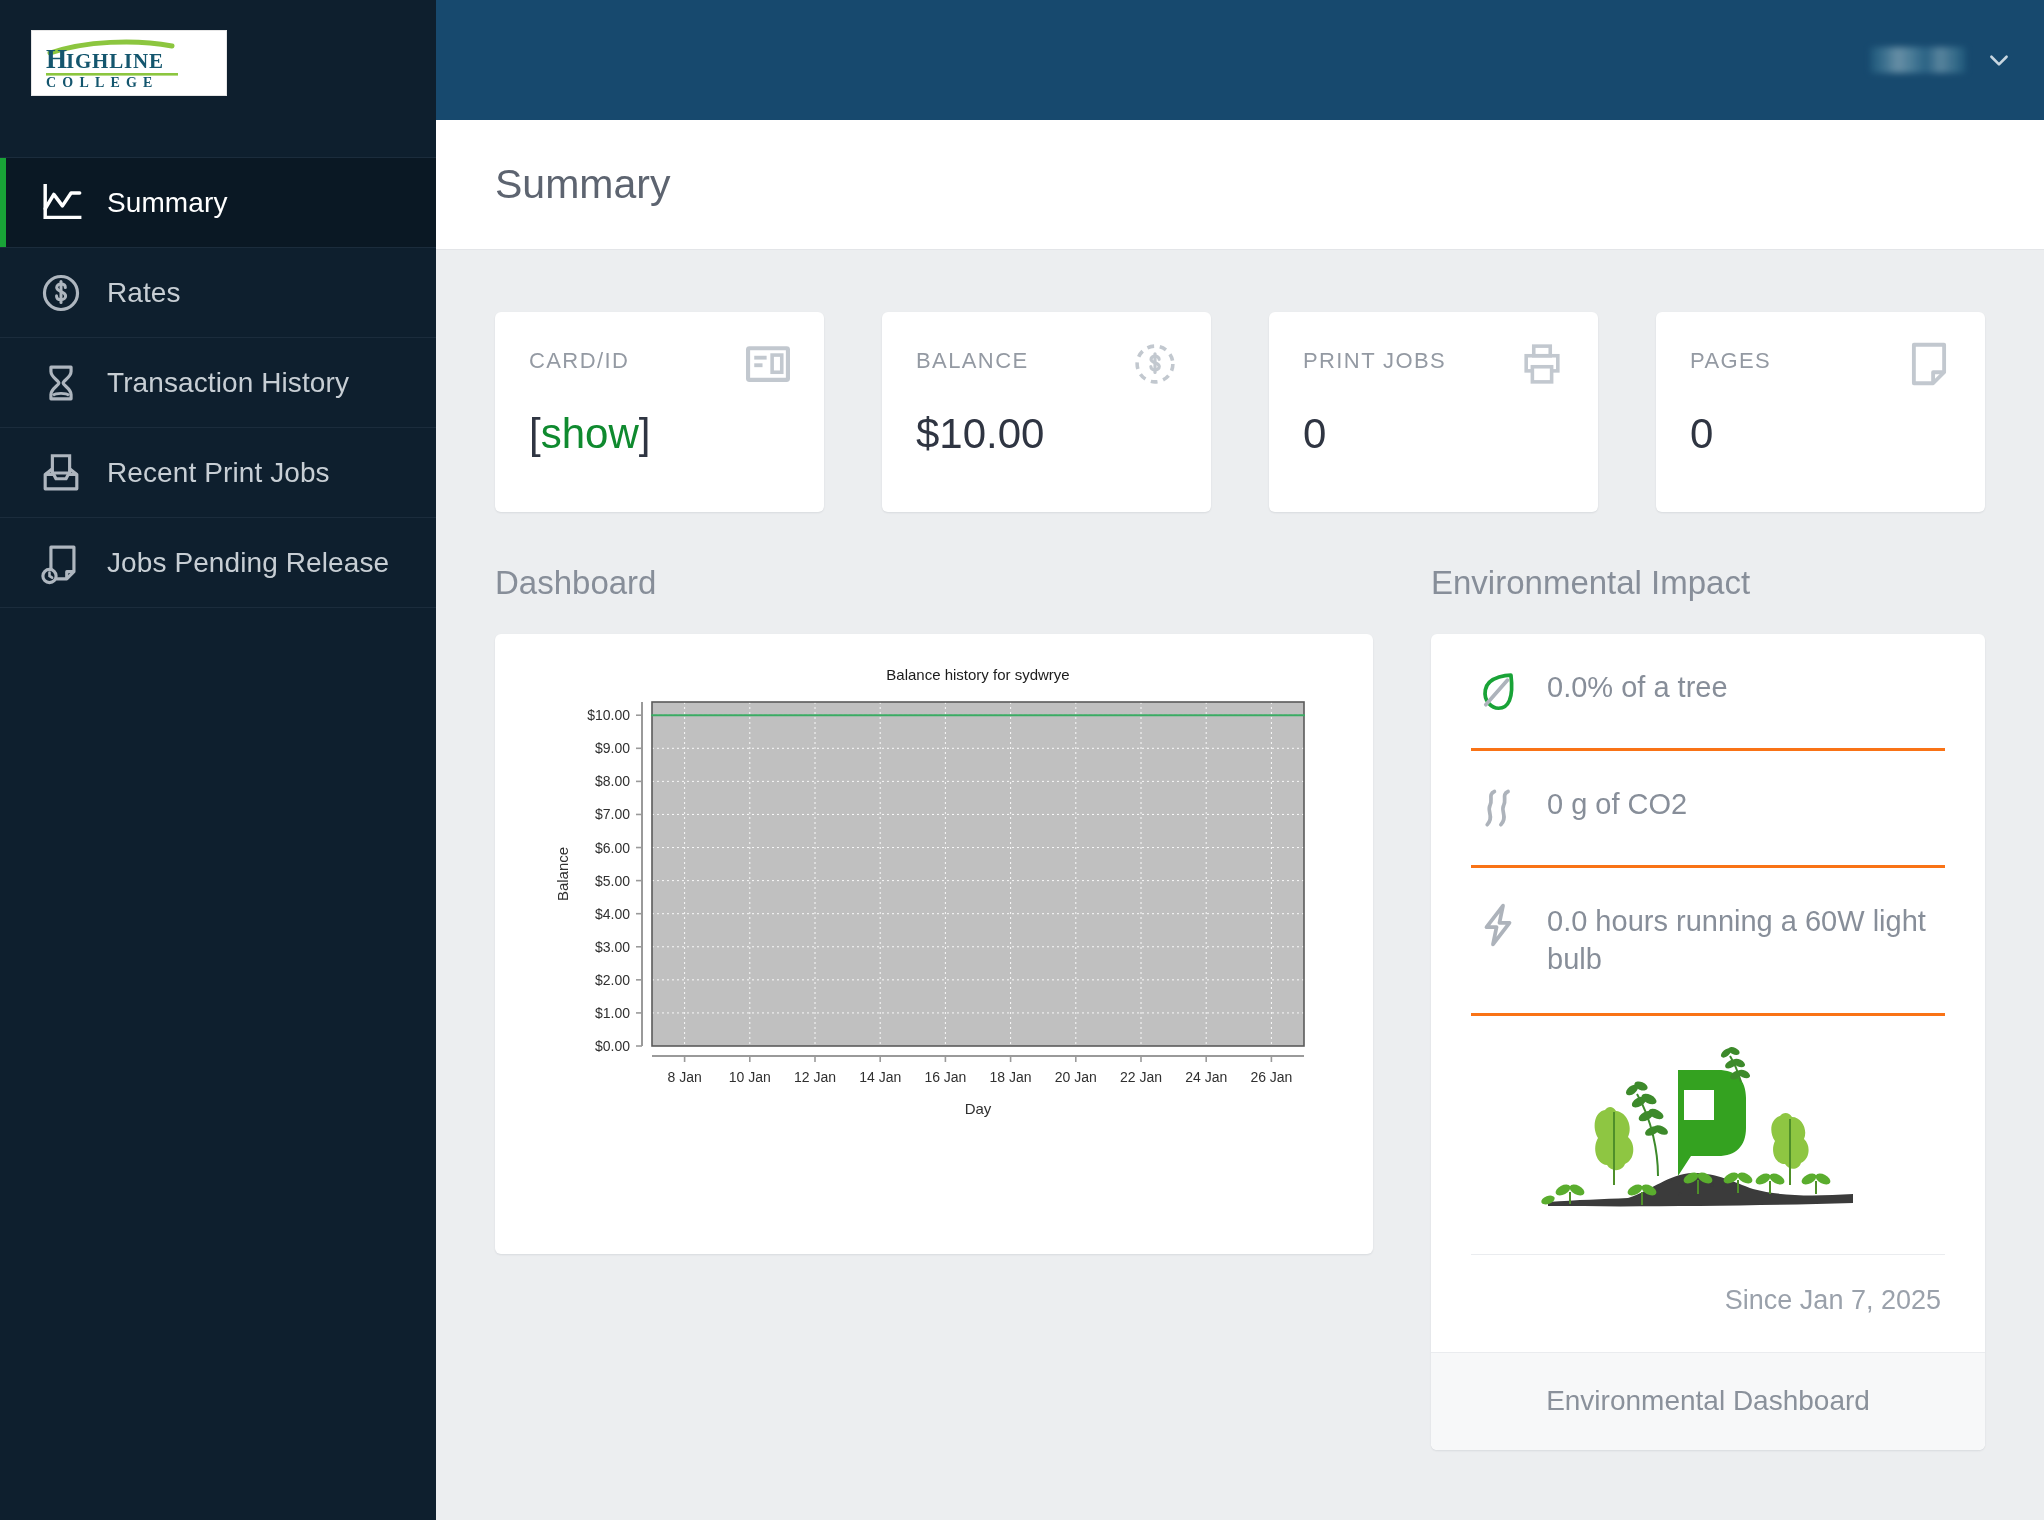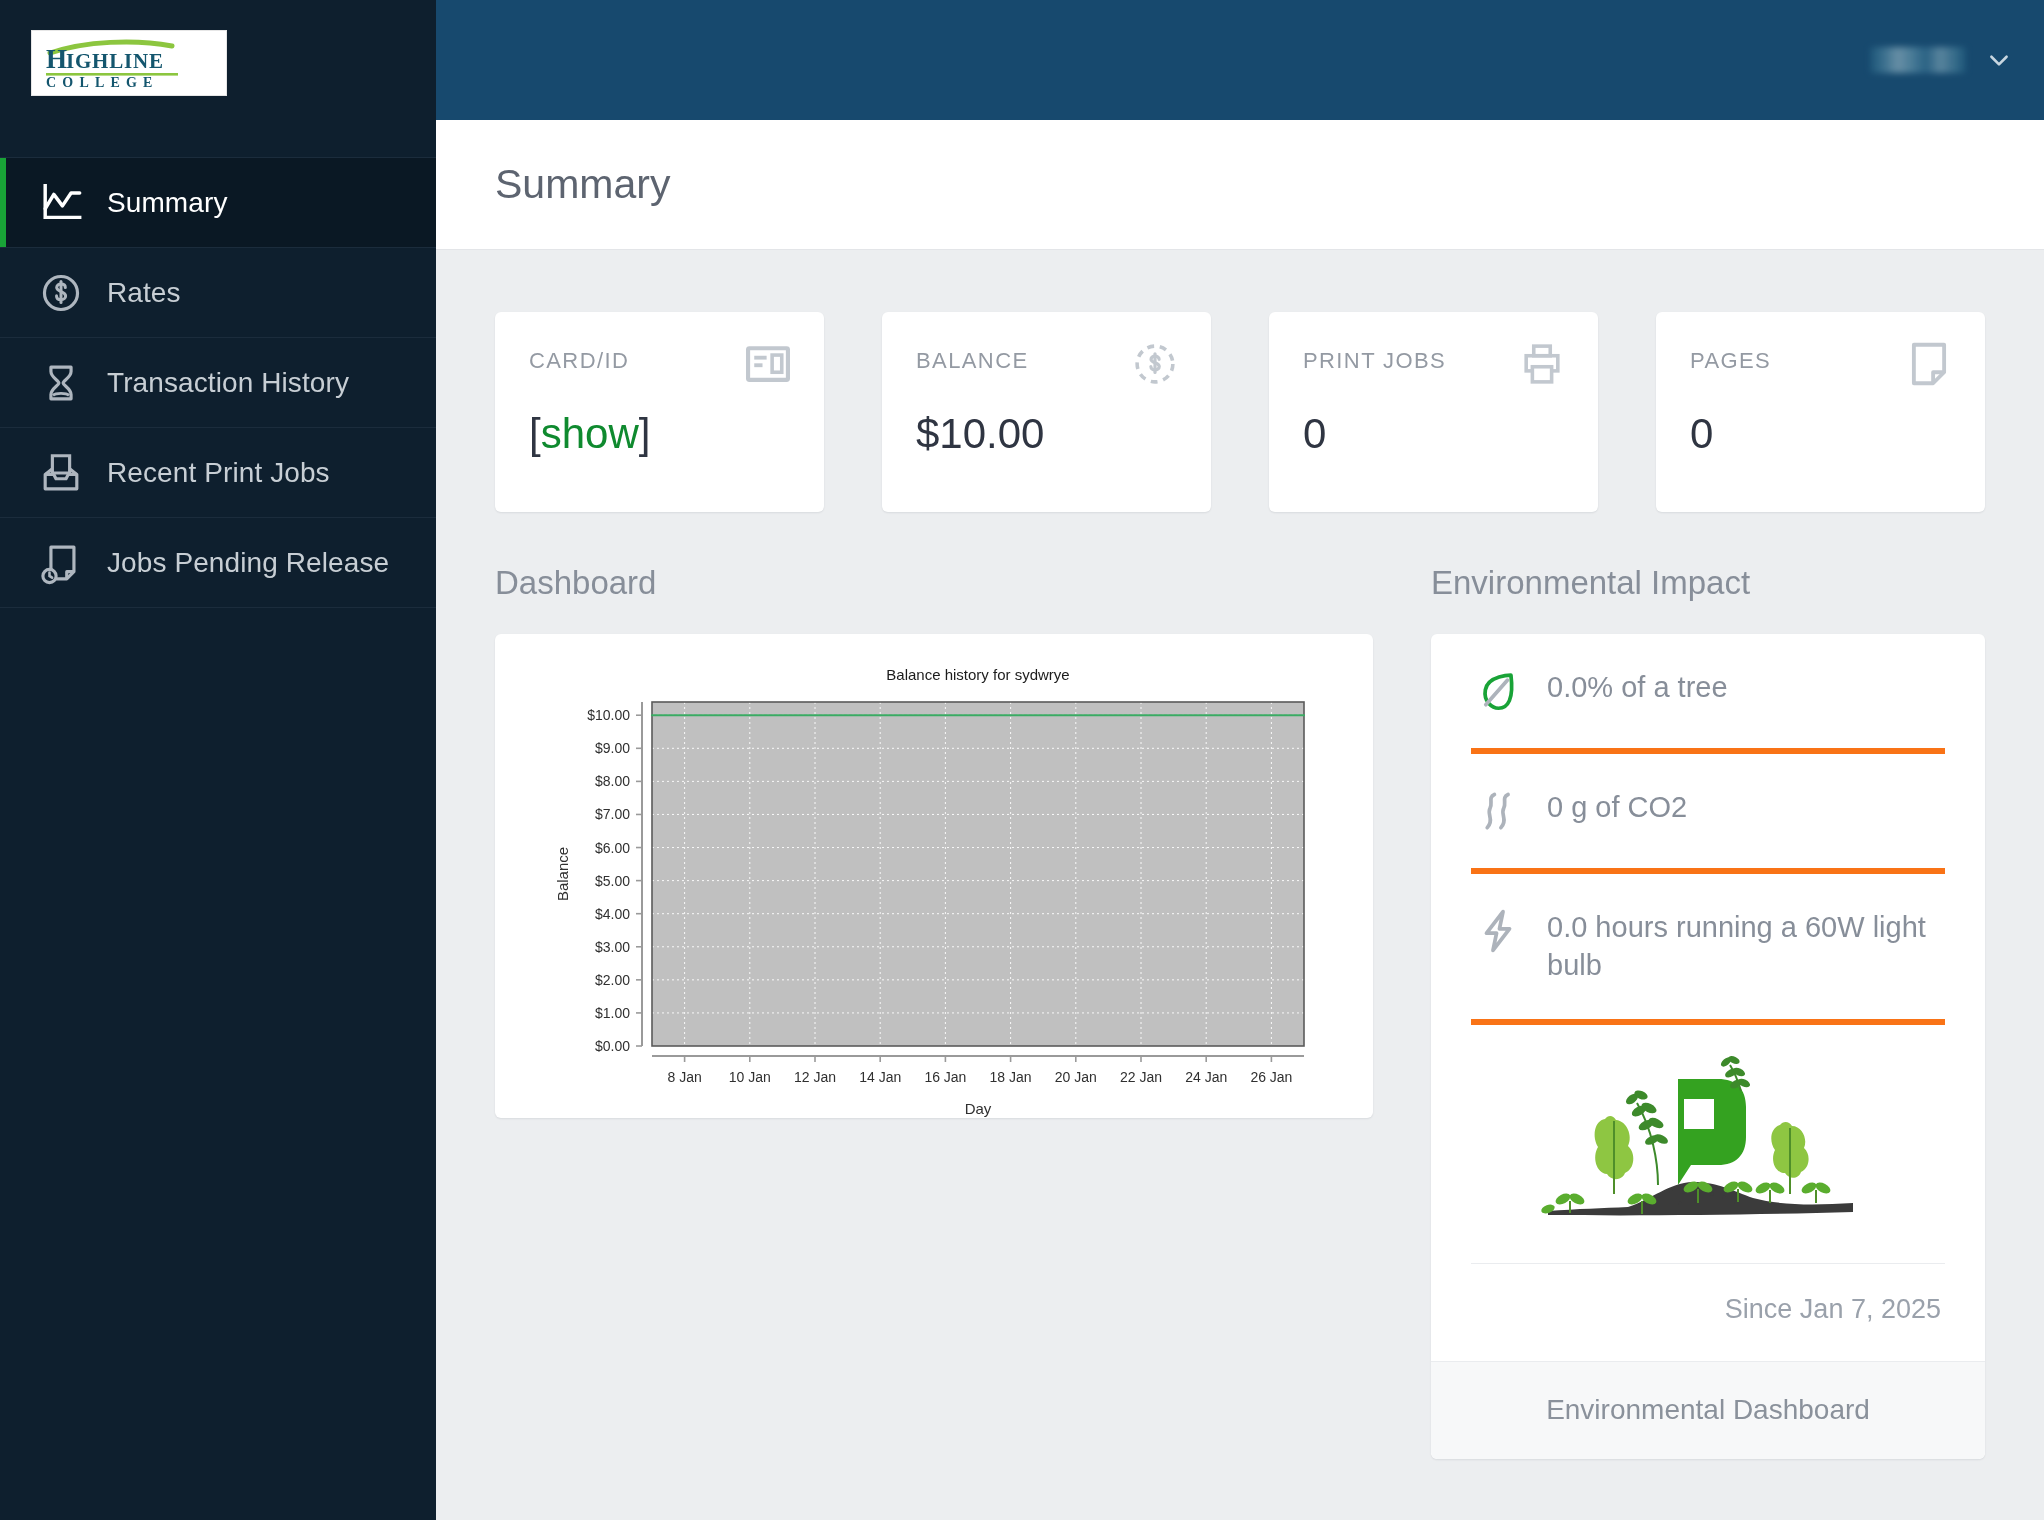--- a/index.html
+++ b/index.html
@@ -111,30 +111,30 @@
   .panel-title {
     font-size: 33px; color: #878e99; font-weight: 400;
     margin-bottom: 32px;
   }
   .panel-card {
     background: #ffffff; border-radius: 6px;
     box-shadow: 0 1px 2px rgba(16,24,40,.09);
   }
 
   
-  #activity-card { height: 484px; padding: 22px 0 0 0; position: relative; }
+  #activity-card { height: 620px; padding: 22px 0 0 0; position: relative; }
   .chart-svg { display: block; margin: 0 auto; }
 
   
   #env-card { padding: 0; overflow: hidden; }
   .env-rows { padding: 0 40px; }
   .env-row {
     display: flex; align-items: flex-start;
     padding: 34px 0;
-    border-bottom: 6px solid #f97316;
+    border-bottom: 3px solid #f97316;
     position: relative;
   }
   .env-icon { width: 46px; height: 46px; flex: 0 0 46px; margin-left: 4px; }
   .env-text {
     margin-left: 26px;
     font-size: 29px; color: #878e99;
     line-height: 1.32;
   }
   .env-text.overflow-wrap { margin-right: -40px; }
   .env-illustration-row {

